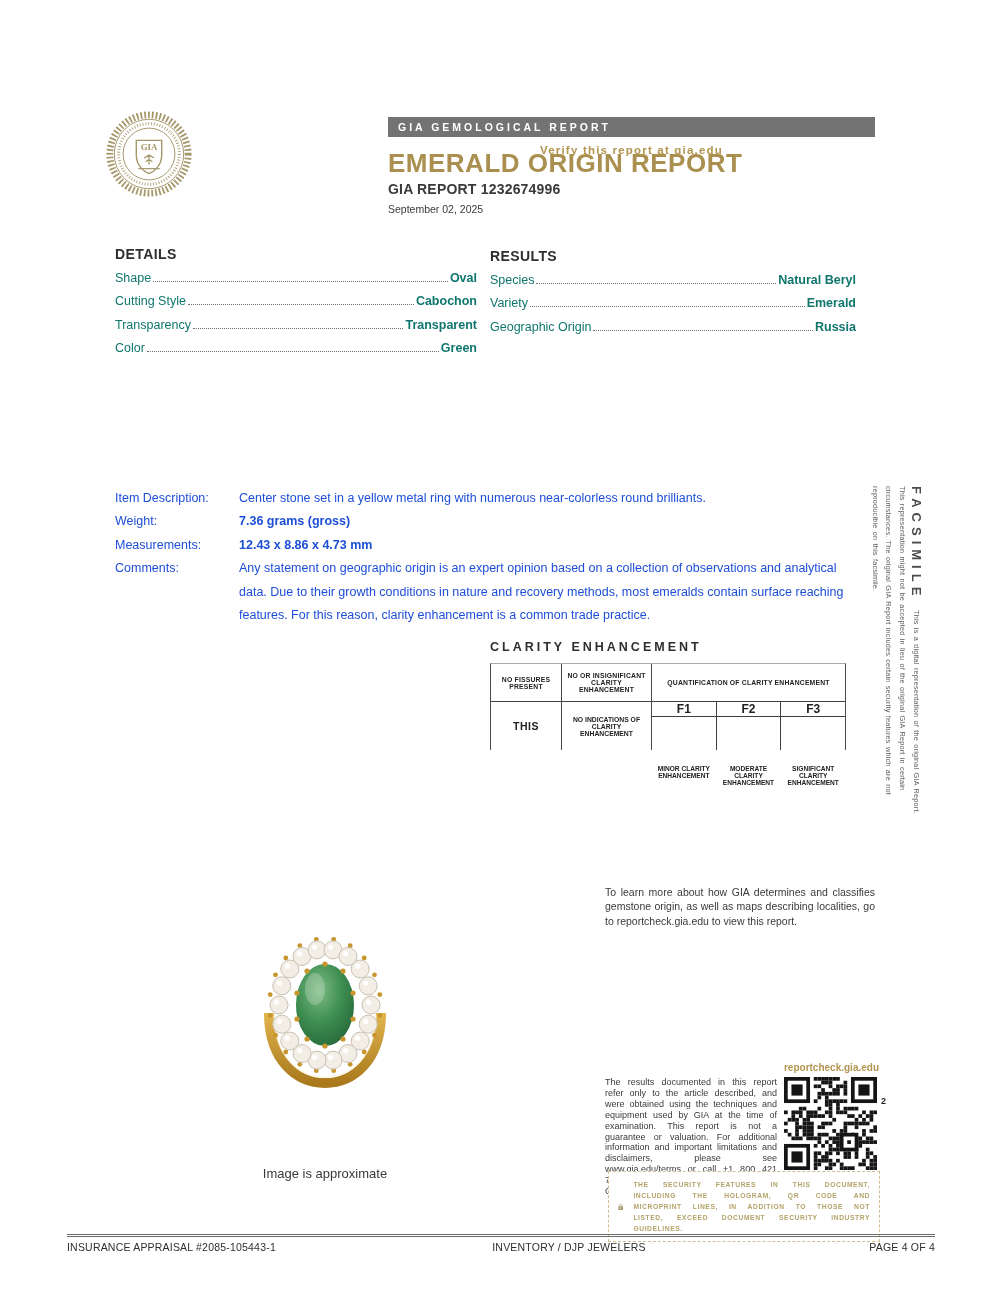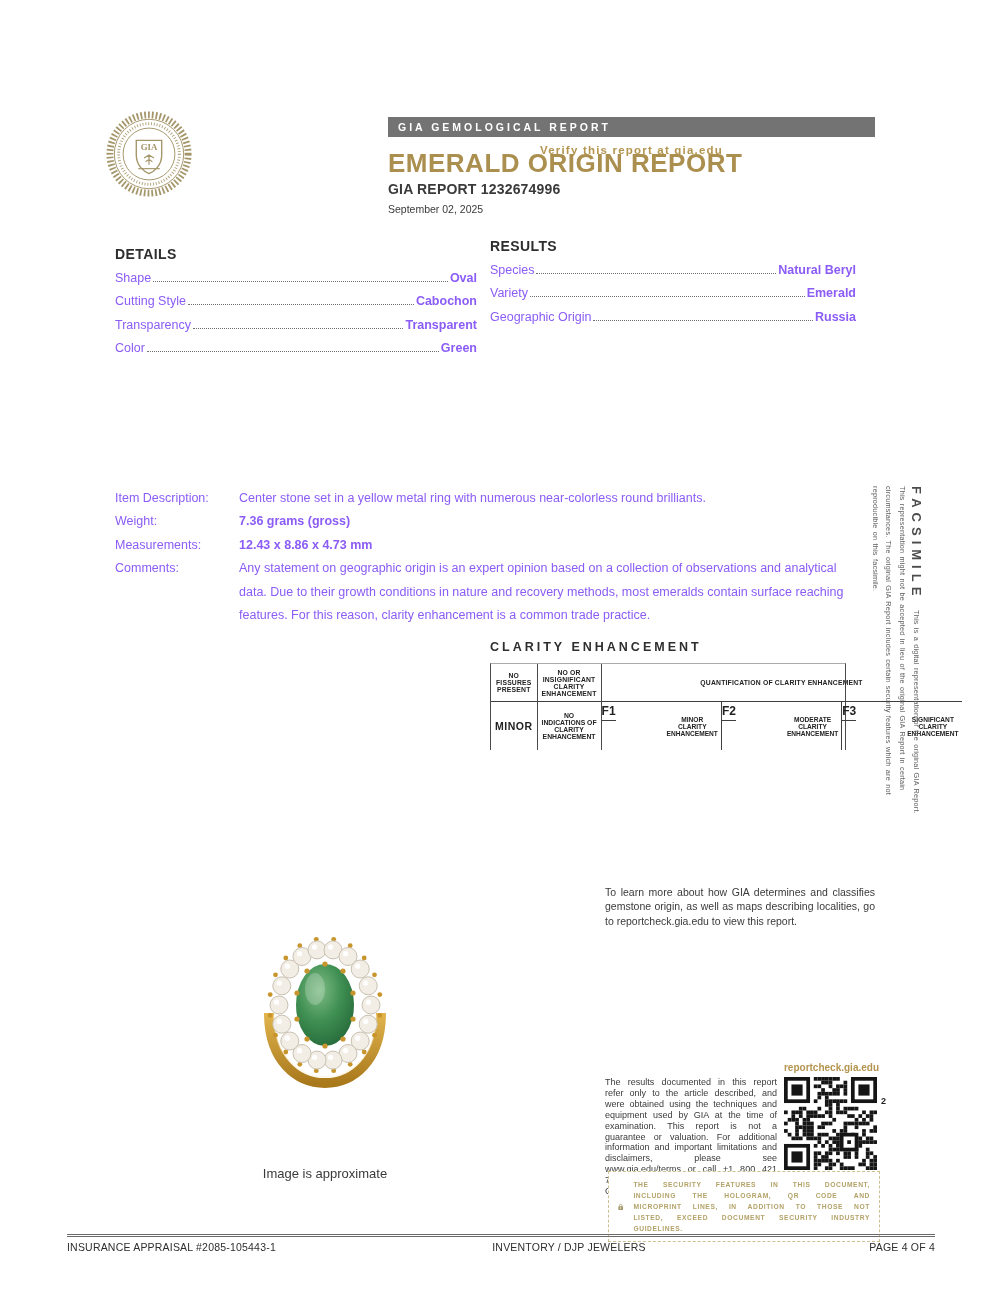--- a/index.html
+++ b/index.html
@@ -13,46 +13,46 @@
   .verify{position:absolute;left:388px;top:96px;width:487px;text-align:center;font-size:11.5px;font-weight:700;letter-spacing:1.2px;color:#b3954f;text-decoration:none;margin-top:48px;}
   .banner{position:absolute;left:388px;top:117px;width:487px;height:20px;background:#737373;color:#ffffff;font-size:10.5px;font-weight:700;letter-spacing:3px;line-height:20px;padding-left:10px;box-sizing:border-box;}
   .rpt-title{position:absolute;left:388px;top:148px;font-size:26px;font-weight:600;letter-spacing:.5px;color:#ab8f4f;}
   .rpt-num{position:absolute;left:388px;top:181px;font-size:14px;font-weight:700;color:#3a3a3a;letter-spacing:.2px;}
   .rpt-date{position:absolute;left:388px;top:203px;font-size:10.5px;color:#3a3a3a;}
 
   
   .sect-h{font-size:14px;font-weight:700;color:#2e2e2e;letter-spacing:.4px;margin:0 0 9px 0;}
   .kv{position:absolute;}
   .kv-details{left:115px;top:246px;width:362px;}
-  .kv-results{left:490px;top:238px;width:366px;}
-  .krow{display:flex;align-items:baseline;height:23.3px;font-size:12.5px;color:#8b5cf6;}
+  .kv-results{left:490px;top:248px;width:366px;}
+  .krow{display:flex;align-items:baseline;height:23.3px;font-size:12.5px;color:#0f766e;}
   .krow .lbl{white-space:nowrap;}
   .krow .dots{flex:1;border-bottom:1.6px dotted #6f6f6f;margin:0 2px 3px 2px;}
   .krow .val{font-weight:700;white-space:nowrap;}
   .treat{margin-top:10px;}
   .treat-h{font-size:13.5px;font-weight:700;color:#2e2e2e;}
   .treat-note{font-size:10px;font-weight:400;color:#3a3a3a;margin-left:4px;}
   .treat-val{font-size:12.5px;margin-top:8px;color:#3a3a3a;}
 
   
-  .item{position:absolute;left:115px;top:487px;width:750px;display:grid;grid-template-columns:124px 1fr;font-size:12.5px;line-height:23.4px;color:#8b5cf6;}
+  .item{position:absolute;left:115px;top:487px;width:750px;display:grid;grid-template-columns:124px 1fr;font-size:12.5px;line-height:23.4px;color:#1d4ed8;}
   .item .ival.bold{font-weight:700;}
 
   
   .ce{position:absolute;left:490px;top:640px;width:356px;}
   .ce-title{font-size:12.5px;font-weight:700;letter-spacing:3px;color:#2e2e2e;margin-bottom:9px;}
   .ce-table{display:flex;border-top:1px solid #aaa;border-left:1px solid #4a4a4a;border-right:1px solid #4a4a4a;}
   .ce-col1{width:70px;border-right:1px solid #4a4a4a;}
   .ce-col2{width:89px;border-right:1px solid #4a4a4a;}
   .ce-col3{flex:1;}
   .ce-h{height:38px;border-bottom:1.5px solid #3f3f3f;display:flex;align-items:center;justify-content:center;text-align:center;font-size:6.8px;font-weight:700;letter-spacing:.2px;padding:0 4px;box-sizing:border-box;color:#222;}
   .ce-b{height:48px;display:flex;align-items:center;justify-content:center;text-align:center;font-size:6.8px;font-weight:700;padding:0 4px;box-sizing:border-box;color:#222;}
   .ce-none{font-size:10.5px;letter-spacing:.5px;}
   .ce-grades{display:flex;height:48px;}
-  .ce-grade{flex:1;display:flex;flex-direction:row;gap:48px;}
+  .ce-grade{flex:1;display:flex;flex-direction:column;gap:48px;}
   .ce-grade + .ce-grade{border-left:1px solid #3f3f3f;}
   .ce-code{height:18px;border-bottom:1px solid #3f3f3f;display:flex;align-items:center;justify-content:center;font-size:12px;font-weight:600;color:#222;}
   .ce-desc{flex:1;display:flex;align-items:center;justify-content:center;text-align:center;font-size:6.6px;font-weight:700;color:#222;padding:0 3px;}
 
   
   .facs{position:absolute;left:877px;top:486px;height:334px;width:46px;writing-mode:vertical-rl;line-height:13.8px;color:#606060;}
   .f-word{font-size:13px;font-weight:700;letter-spacing:5px;color:#4c4c4c;}
   .f-text{font-size:7.3px;letter-spacing:.2px;margin-top:10px;word-spacing:1px;}
 
   
@@ -155,21 +155,21 @@
     <div class="ival bold">12.43 x 8.86 x 4.73 mm</div>
     <div class="ilbl">Comments:</div>
     <div class="ival">Any statement on geographic origin is an expert opinion based on a collection of observations and analytical data. Due to their growth conditions in nature and recovery methods, most emeralds contain surface reaching features. For this reason, clarity enhancement is a common trade practice.</div>
   </div>
 
   <div class="ce">
     <div class="ce-title">CLARITY ENHANCEMENT</div>
     <div class="ce-table">
       <div class="ce-col1">
         <div class="ce-h">NO FISSURES PRESENT</div>
-        <div class="ce-b ce-none">MINOR</div>
+        <div class="ce-b ce-none">THIS</div>
       </div>
       <div class="ce-col2">
         <div class="ce-h">NO OR INSIGNIFICANT CLARITY ENHANCEMENT</div>
         <div class="ce-b">NO INDICATIONS OF CLARITY ENHANCEMENT</div>
       </div>
       <div class="ce-col3">
         <div class="ce-h">QUANTIFICATION OF CLARITY ENHANCEMENT</div>
         <div class="ce-grades">
           <div class="ce-grade">
             <div class="ce-code">F1</div>

